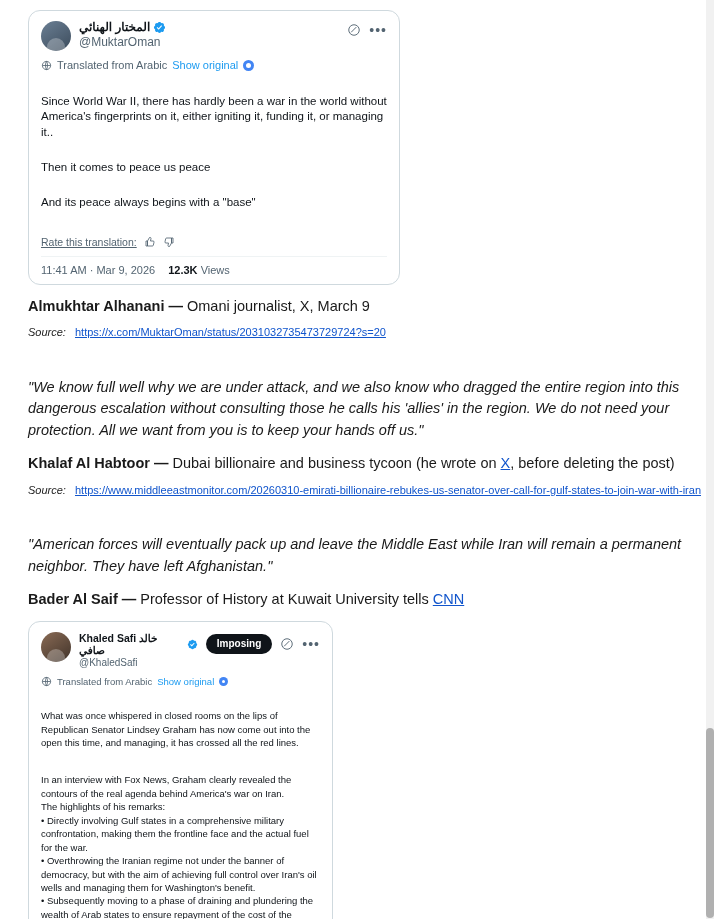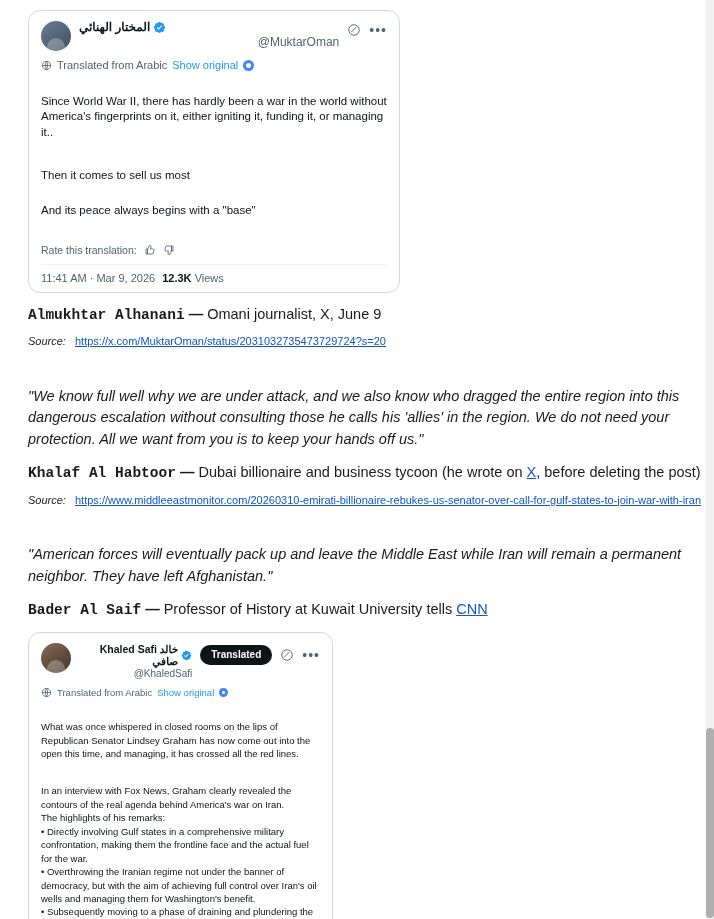--- a/index.html
+++ b/index.html
@@ -46,21 +46,21 @@
   .avatar.a2 { background: linear-gradient(145deg,#8a6b55,#40332a); }
   .avatar::after {
     content: "";
     position: absolute;
     left: 50%; top: 55%;
     width: 18px; height: 14px;
     transform: translateX(-50%);
     border-radius: 9px 9px 0 0;
     background: rgba(255,255,255,0.28);
   }
-  .names { flex: 1; min-width: 0; line-height: 1.15; text-align: right; }
+  .names { flex: 1; min-width: 0; line-height: 1.15; }
   .name-row {
     display: flex;
     align-items: center;
     gap: 3px;
     font-size: 12px;
     font-weight: bold;
     color: #0f1419;
   }
   .verified {
     width: 13px; height: 13px;
@@ -128,40 +128,41 @@
   .tweet-body p { margin: 0 0 8px 0; }
   .tweet-body p:last-child { margin-bottom: 0; }
 
   .rate-row {
     display: flex;
     align-items: center;
     gap: 7px;
     font-size: 10.5px;
     color: #536471;
     margin-top: 10px;
+    text-decoration: underline;
   }
   .thumb { width: 12px; height: 12px; color: #536471; }
 
   .tweet-foot {
     border-top: 1px solid #eff3f4;
     margin-top: 8px;
     padding-top: 7px;
     font-size: 11px;
     color: #536471;
   }
   .tweet-foot b { color: #0f1419; font-weight: bold; }
 
   
   .attrib {
     font-size: 14.5px;
     color: #1a1a1a;
     margin: 12px 0 0 0;
     line-height: 1.35;
   }
-  .attrib .who { font-weight: bold; font-family: Liberation Mono, monospace; }
+  .attrib .who { font-weight: bold; }
   .attrib .dash { font-weight: bold; }
   .attrib a, .link {
     color: #1155cc;
     text-decoration: underline;
     word-break: break-all;
   }
   .source-line {
     font-size: 11px;
     color: #333;
     margin-top: 8px;
@@ -238,46 +239,46 @@
       <svg class="glb" viewBox="0 0 24 24" fill="none" stroke="currentColor" stroke-width="1.8">
           <circle cx="12" cy="12" r="9"></circle>
           <path d="M3 12h18M12 3c3 3.5 3 14 0 18M12 3c-3 3.5-3 14 0 18"></path>
         </svg>
       <span>Translated from Arabic</span>
       <span class="show-original">Show original</span>
       <span class="gt-badge"></span>
     </div>
 
     <div class="tweet-body">
-      <p style="margin-bottom:12px">Since World War II, there has hardly been a war in the world without America's fingerprints on it, either igniting it, funding it, or managing it..</p>
-      <p style="margin-bottom:4px">Then it comes to sell us most</p>
+      <p style="margin-bottom:4px">Since World War II, there has hardly been a war in the world without America's fingerprints on it, either igniting it, funding it, or managing it..</p>
+      <p style="margin-bottom:4px">Then it comes to peace us peace</p>
       <p>And its peace always begins with a "base"</p>
     </div>
 
     <div class="rate-row">
       <span>Rate this translation:</span>
       <svg class="thumb" viewBox="0 0 24 24" fill="none" stroke="currentColor" stroke-width="1.7">
           <path d="M7 10v10H4V10zM7 10l4-7a2 2 0 0 1 3 2l-1 5h5a2 2 0 0 1 2 2.4l-1.3 6A2 2 0 0 1 16.7 20H7z"></path>
         </svg>
       <svg class="thumb" viewBox="0 0 24 24" fill="none" stroke="currentColor" stroke-width="1.7" style="transform:rotate(180deg)">
           <path d="M7 10v10H4V10zM7 10l4-7a2 2 0 0 1 3 2l-1 5h5a2 2 0 0 1 2 2.4l-1.3 6A2 2 0 0 1 16.7 20H7z"></path>
         </svg>
     </div>
 
     <div class="tweet-foot">
       <span>11:41 AM · Mar 9, 2026</span>
-      <b style="margin-left:4px">12.3K</b>
+      <b style="margin-left:10px">12.3K</b>
       <span>Views</span>
     </div>
   </div>
 
   <div class="attrib">
     <span class="who">Almukhtar Alhanani</span>
     <span class="dash">—</span>
-    <span>Omani journalist, X, June 9</span>
+    <span>Omani journalist, X, March 9</span>
   </div>
   <div class="source-line">
     <span class="lbl">Source:</span>
     <span class="url" style="margin-left:6px">https://x.com/MuktarOman/status/2031032735473729724?s=20</span>
   </div>
 
   <div class="spacer-lg"></div>
 
   <div class="quote-block">"We know full well why we are under attack, and we also know who dragged the entire region into this dangerous escalation without consulting those he calls his 'allies' in the region. We do not need your protection. All we want from you is to keep your hands off us."</div>
   <div class="attrib">
@@ -307,21 +308,21 @@
       <div class="names">
         <div class="name-row">
           <span style="font-size:10.5px">Khaled Safi خالد صافي</span>
           <svg class="verified" viewBox="0 0 24 24" fill="currentColor" style="width:11px;height:11px">
               <path d="M22.25 12c0-1.43-.88-2.67-2.19-3.34.46-1.39.2-2.9-.81-3.91s-2.52-1.27-3.91-.81C14.67 2.63 13.43 1.75 12 1.75s-2.67.88-3.34 2.19c-1.39-.46-2.9-.2-3.91.81s-1.27 2.52-.81 3.91C2.63 9.33 1.75 10.57 1.75 12s.88 2.67 2.19 3.34c-.46 1.39-.2 2.9.81 3.91s2.52 1.27 3.91.81c.67 1.31 1.91 2.19 3.34 2.19s2.67-.88 3.34-2.19c1.39.46 2.9.2 3.91-.81s1.27-2.52.81-3.91c1.31-.67 2.19-1.91 2.19-3.34zm-11.71 4.2L6.8 12.46l1.41-1.42 2.26 2.26 4.8-5.23 1.47 1.36-6.2 6.77z"></path>
             </svg>
         </div>
         <div class="handle" style="font-size:10px">@KhaledSafi</div>
       </div>
       <div class="head-right">
-        <button class="subscribe-btn">Translated</button>
+        <button class="subscribe-btn">Imposing</button>
         <svg class="grok-ico" viewBox="0 0 24 24" fill="none" stroke="currentColor" stroke-width="1.6">
             <circle cx="12" cy="12" r="9"></circle>
             <path d="M7 16 L16 7"></path>
           </svg>
         <span class="dots">•••</span>
       </div>
     </div>
 
     <div class="translated-row" style="font-size:9.5px;margin-top:7px">
       <svg class="glb" viewBox="0 0 24 24" fill="none" stroke="currentColor" stroke-width="1.8">

